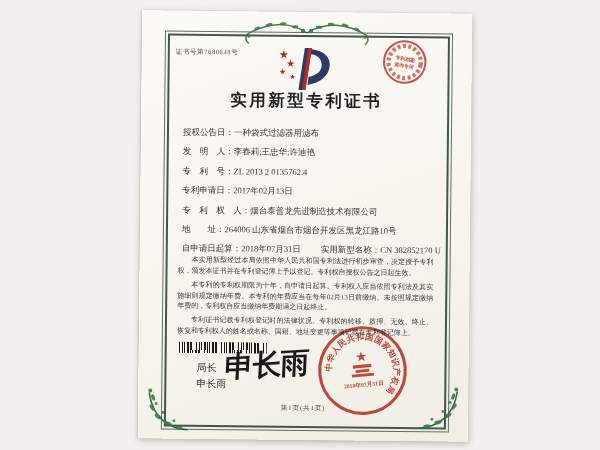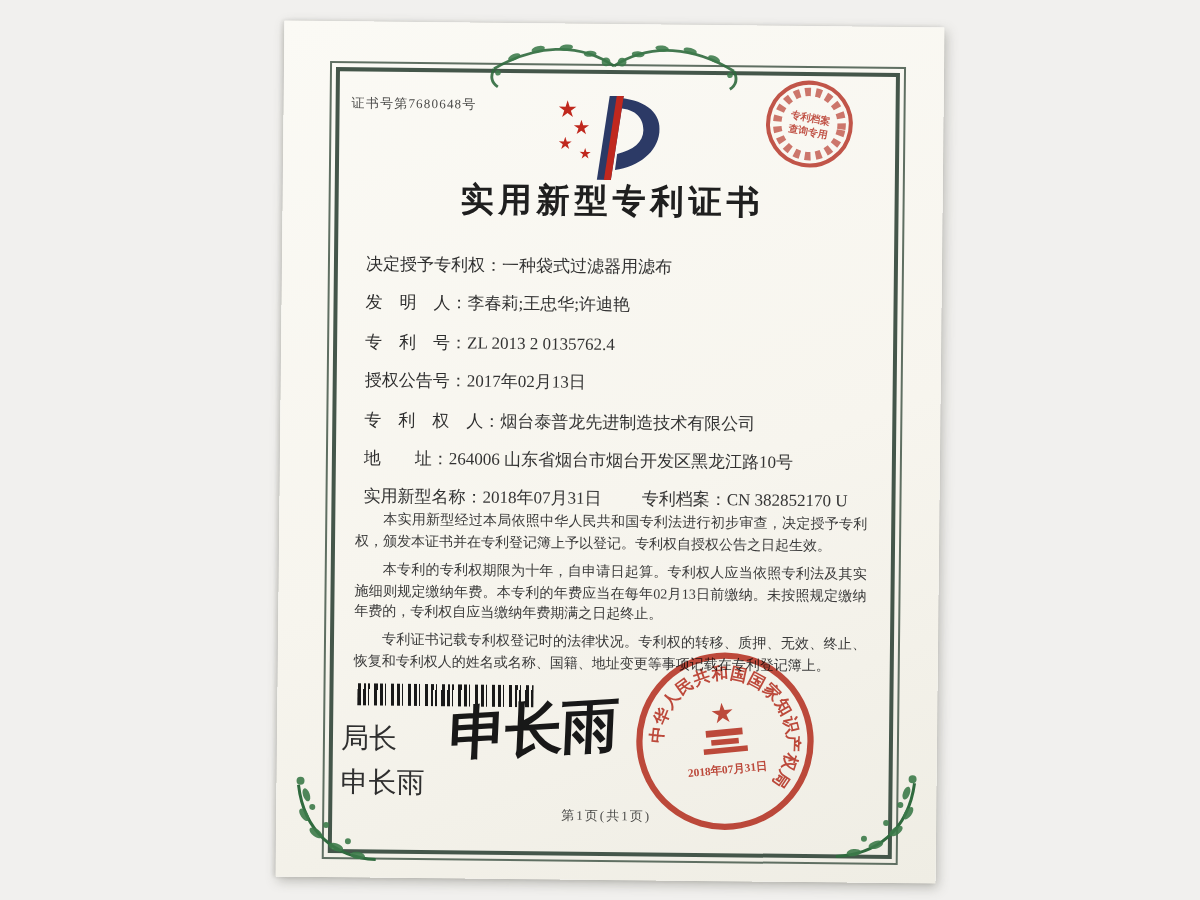--- a/index.html
+++ b/index.html
@@ -15,21 +15,21 @@
     color:#1f1f1f;letter-spacing:2.5px;white-space:nowrap;}
   .fields{position:absolute;left:42px;top:116px;width:256px;}
   .frow{height:19.4px;font-size:8.5px;color:#333;white-space:nowrap;}
   .frow .lab{color:#2e2e2e;}
   .grant-row{position:absolute;left:42px;top:232px;width:262px;font-size:8.5px;color:#333;white-space:nowrap;}
   .grant-row .sp{margin-right:18px;}
   .paras{position:absolute;left:38px;top:244px;width:256px;font-size:7px;line-height:1.55;color:#3a3a3a;text-align:justify;}
   .paras p{margin:0 0 3px 0;text-indent:2em;}
   .barcode{position:absolute;left:40px;top:331px;width:88px;height:11px;
     background:repeating-linear-gradient(90deg,#191919 0 1.6px,transparent 1.6px 3px,#191919 3px 4.4px,transparent 4.4px 5.4px,#191919 5.4px 6px,transparent 6px 8.4px);}
-  .signer{position:absolute;left:32px;top:349px;font-size:14px;color:#2f2f2f;line-height:1.55;}
+  .signer{position:absolute;left:58px;top:349px;font-size:10px;color:#2f2f2f;line-height:1.55;}
   .signature{position:absolute;left:86px;top:334px;font-size:29px;font-weight:bold;color:#181818;
     transform:rotate(-4deg) skewX(-6deg);letter-spacing:-1px;font-family:"DejaVu Serif",serif;}
   .footer{position:absolute;left:26px;top:392px;width:278px;text-align:center;font-size:6.5px;color:#4a4a48;letter-spacing:1px;}
   .seal-main{position:absolute;left:178px;top:312px;width:92px;height:92px;transform:rotate(-6deg);
     opacity:.9;mix-blend-mode:multiply;}
   .stamp-small{position:absolute;left:240px;top:26px;width:46px;height:46px;transform:rotate(10deg);opacity:.85;}
   .logo{position:absolute;left:132px;top:34px;width:64px;height:46px;}
   .garland{position:absolute;left:95px;top:4px;width:140px;height:30px;}
   .corner{position:absolute;width:46px;height:52px;}
   .corner.bl{left:6px;top:370px;}
@@ -94,45 +94,45 @@
       <circle cx="25" cy="25" r="22.5" fill="none" stroke="#b8392c" stroke-width="2.2"></circle>
       <circle cx="25" cy="25" r="17.5" fill="none" stroke="#b8392c" stroke-width="4.6" stroke-dasharray="3.2 2.7" opacity="0.8"></circle>
       <text x="25" y="23.5" text-anchor="middle" font-size="5.4" fill="#b8392c" font-weight="bold">专利档案</text>
       <text x="25" y="31" text-anchor="middle" font-size="5.4" fill="#b8392c" font-weight="bold">查询专用</text>
     </svg>
 
     <div class="title">实用新型专利证书</div>
 
     <div class="fields">
       <div class="frow">
-        <span class="lab">决定授予专利权：</span><span>一种袋式过滤器用滤布</span>
+        <span class="lab">授权公告日：</span><span>一种袋式过滤器用滤布</span>
       </div>
       <div class="frow">
         <span class="lab">发　明　人：</span><span>李春莉;王忠华;许迪艳</span>
       </div>
       <div class="frow">
         <span class="lab">专　利　号：</span><span>ZL 2013 2 0135762.4</span>
       </div>
       <div class="frow">
-        <span class="lab">授权公告号：</span><span>2017年02月13日</span>
+        <span class="lab">专利申请日：</span><span>2017年02月13日</span>
       </div>
       <div class="frow">
         <span class="lab">专　利　权　人：</span><span>烟台泰普龙先进制造技术有限公司</span>
       </div>
       <div class="frow">
         <span class="lab">地　　址：</span><span>264006 山东省烟台市烟台开发区黑龙江路10号</span>
       </div>
     </div>
 
     <div class="grant-row">
       <span class="sp">
-        <span class="lab">实用新型名称：</span><span>2018年07月31日</span>
+        <span class="lab">自申请日起算：</span><span>2018年07月31日</span>
       </span>
       <span>
-        <span class="lab">专利档案：</span><span>CN 382852170 U</span>
+        <span class="lab">实用新型名称：</span><span>CN 382852170 U</span>
       </span>
     </div>
 
     <div class="paras">
       <p>本实用新型经过本局依照中华人民共和国专利法进行初步审查，决定授予专利权，颁发本证书并在专利登记簿上予以登记。专利权自授权公告之日起生效。</p>
       <p>本专利的专利权期限为十年，自申请日起算。专利权人应当依照专利法及其实施细则规定缴纳年费。本专利的年费应当在每年02月13日前缴纳。未按照规定缴纳年费的，专利权自应当缴纳年费期满之日起终止。</p>
       <p>专利证书记载专利权登记时的法律状况。专利权的转移、质押、无效、终止、恢复和专利权人的姓名或名称、国籍、地址变更等事项记载在专利登记簿上。</p>
     </div>
 
     <div class="barcode"></div>

